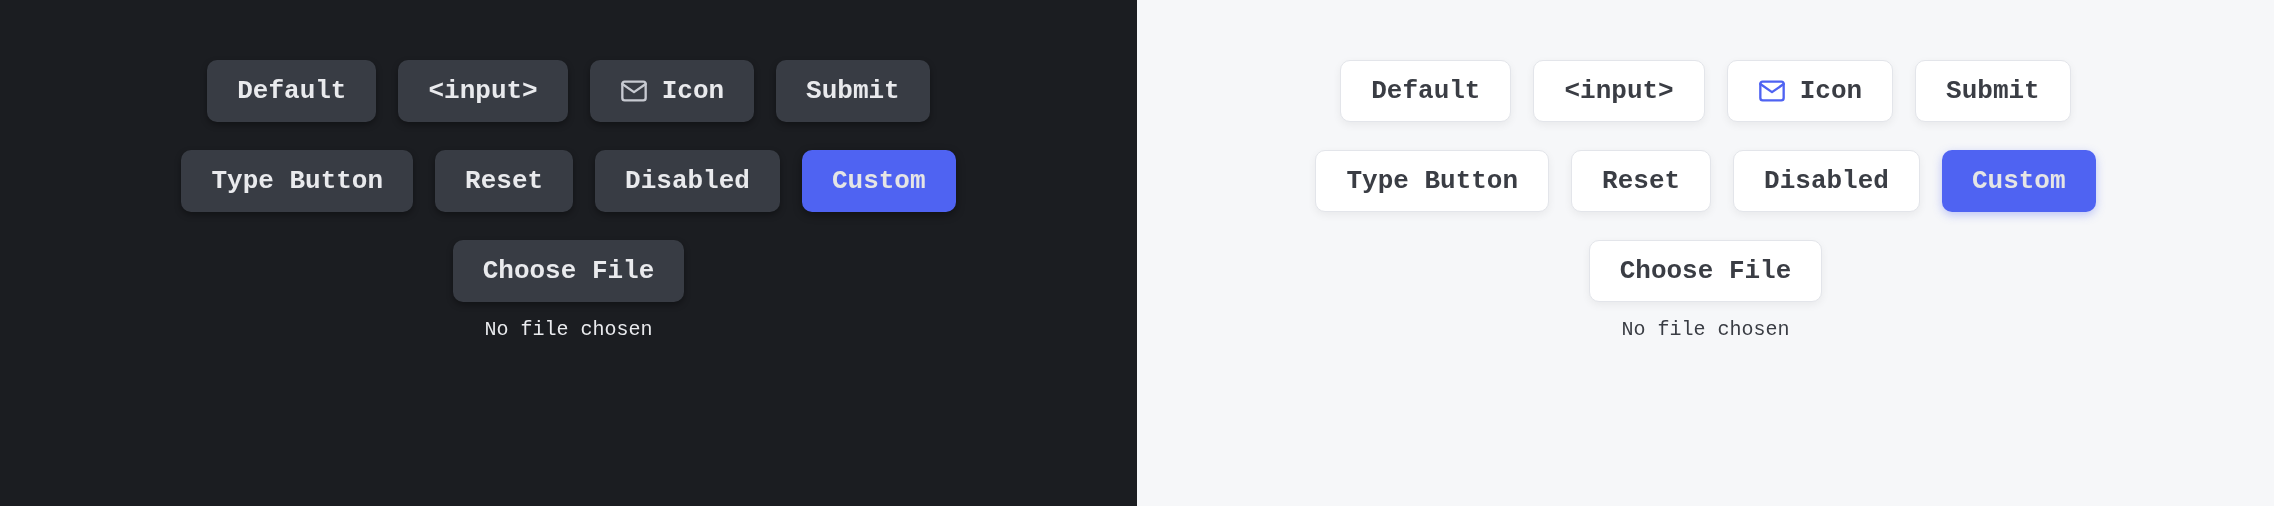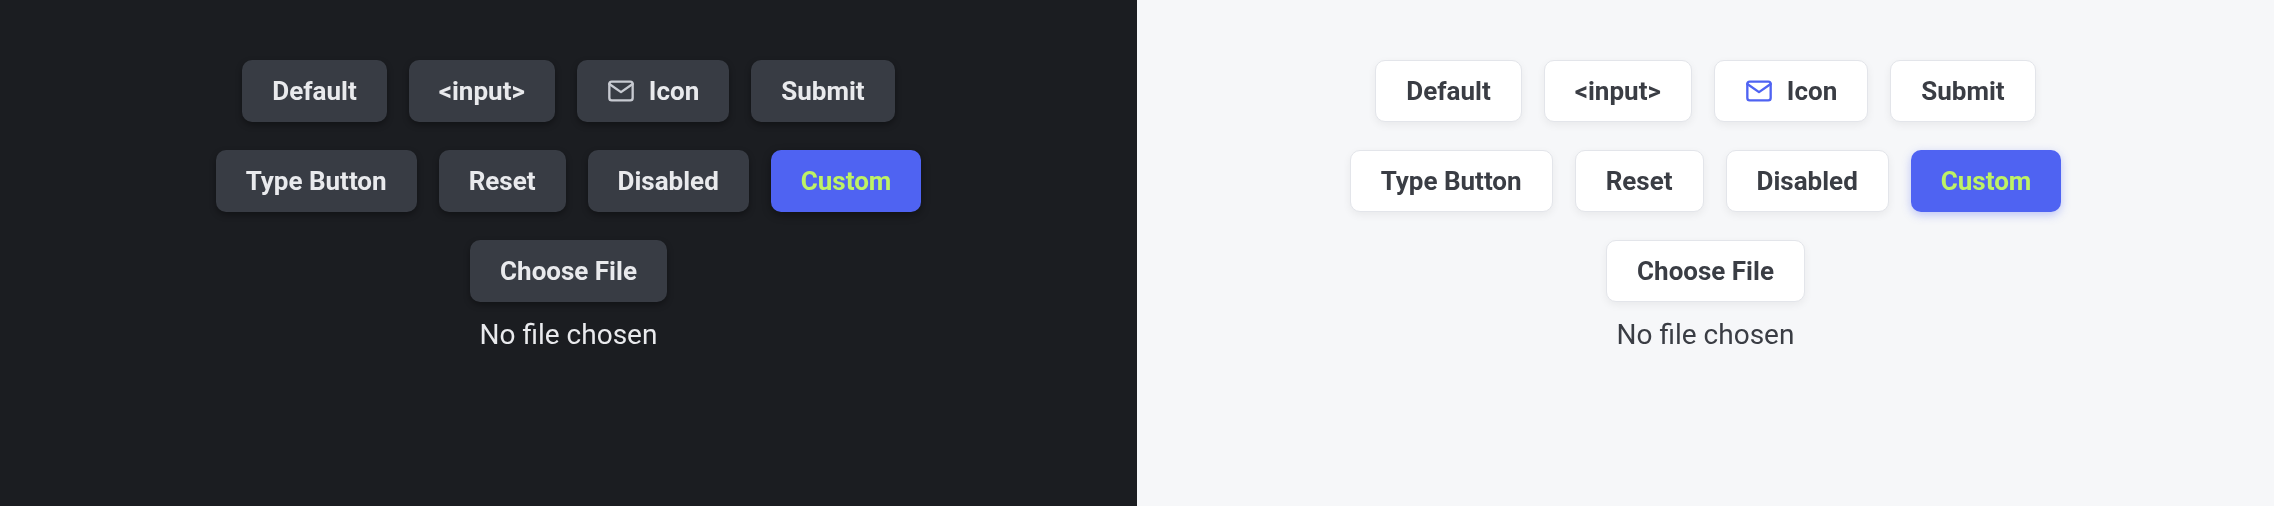--- a/index.html
+++ b/index.html
@@ -13,20 +13,21 @@
   width: 2274px;
   height: 506px;
 }
 .panel {
   flex: 1;
   padding: 60px 50px;
   display: flex;
   flex-direction: column;
   align-items: center;
   gap: 28px;
+  font-family: Liberation Mono, monospace;
 }
 .panel.dark {
   background: #1b1d21;
 }
 .panel.light {
   background: #f6f7f9;
 }
 .row {
   display: flex;
   gap: 22px;
@@ -54,21 +55,21 @@
   box-shadow: 0 3px 6px rgba(0,0,0,0.35);
 }
 .light .btn {
   background: #ffffff;
   color: #3a3d44;
   border: 1px solid #e3e5ea;
   box-shadow: 0 3px 8px rgba(0,0,0,0.06);
 }
 .btn.accent {
   background: #4f63f2;
-  color: #bef264;
+  color: #e5e5e5;
   border: none;
   justify-content: flex-end;
 }
 .dark .btn.accent {
   box-shadow: 0 3px 8px rgba(0,0,0,0.4);
 }
 .light .btn.accent {
   box-shadow: 0 3px 10px rgba(79,99,242,0.35);
 }
 .btn.disabled {
@@ -94,21 +95,21 @@
 .dark .icon svg {
   stroke: #c7cad1;
 }
 .file-row {
   display: flex;
   align-items: center;
   gap: 16px;
   flex-direction: column;
 }
 .file-status {
-  font-size: 28px;
+  font-size: 20px;
   font-weight: 400;
 }
 .dark .file-status {
   color: #e9eaed;
 }
 .light .file-status {
   color: #3a3d44;
 }
 </style>
 </head>

